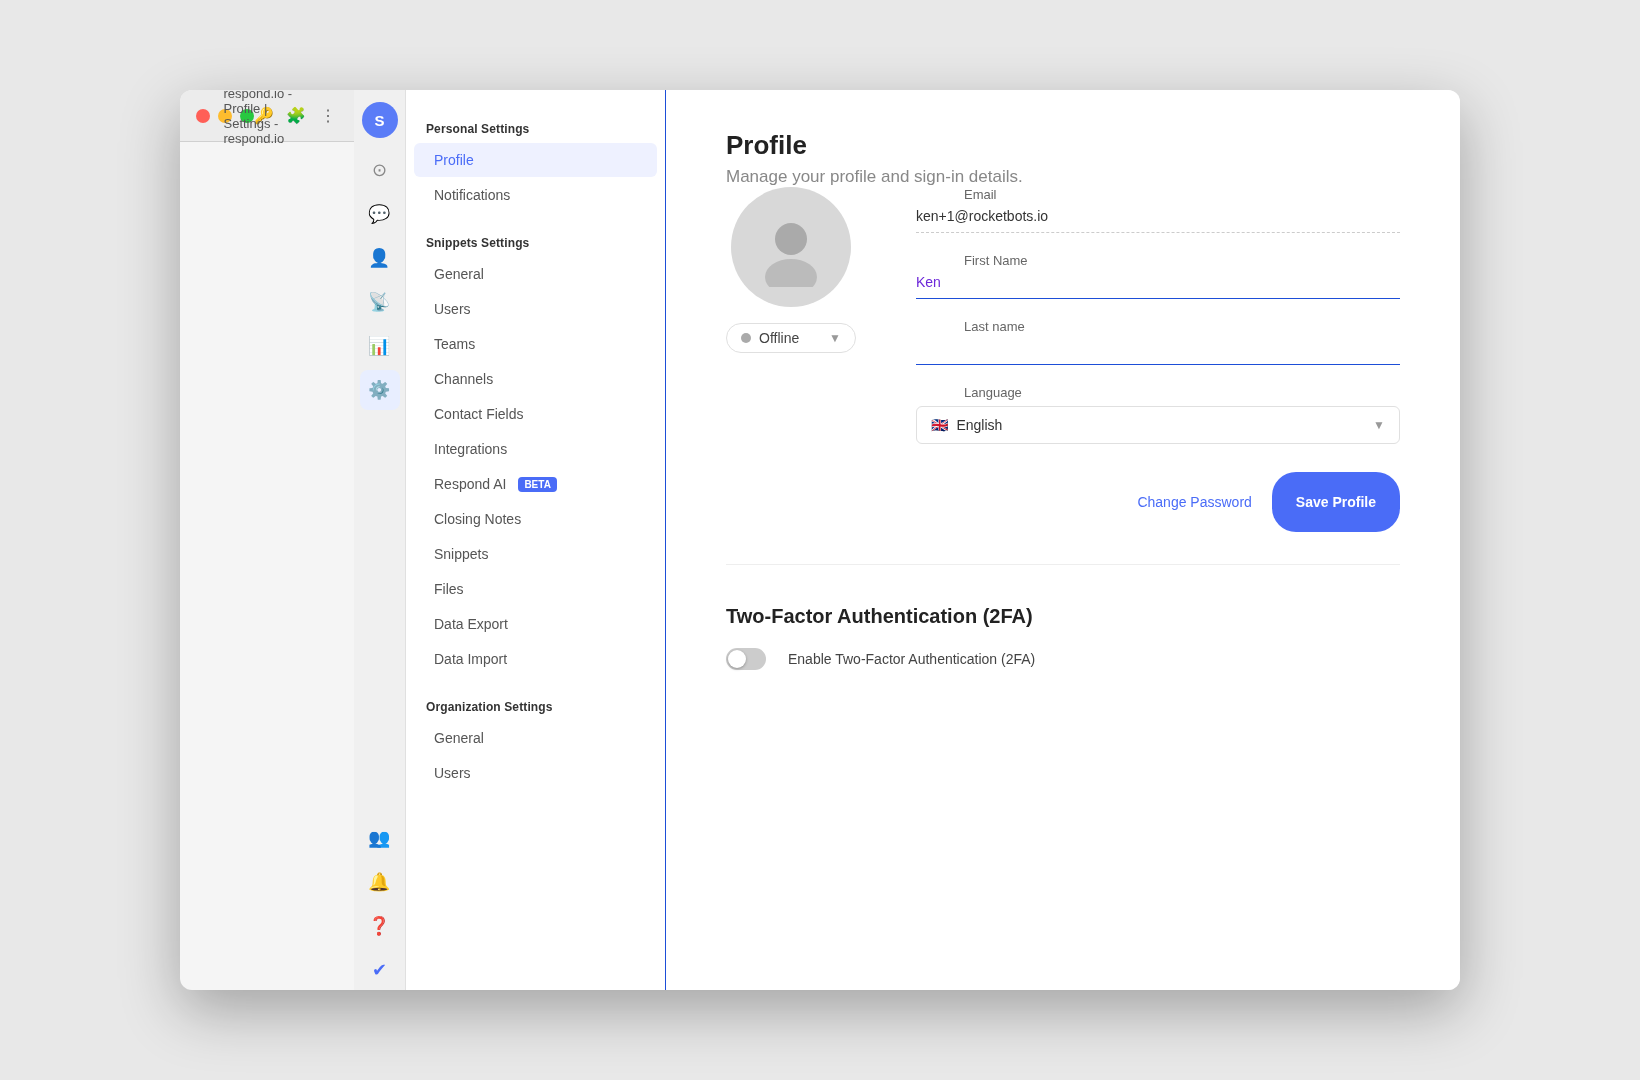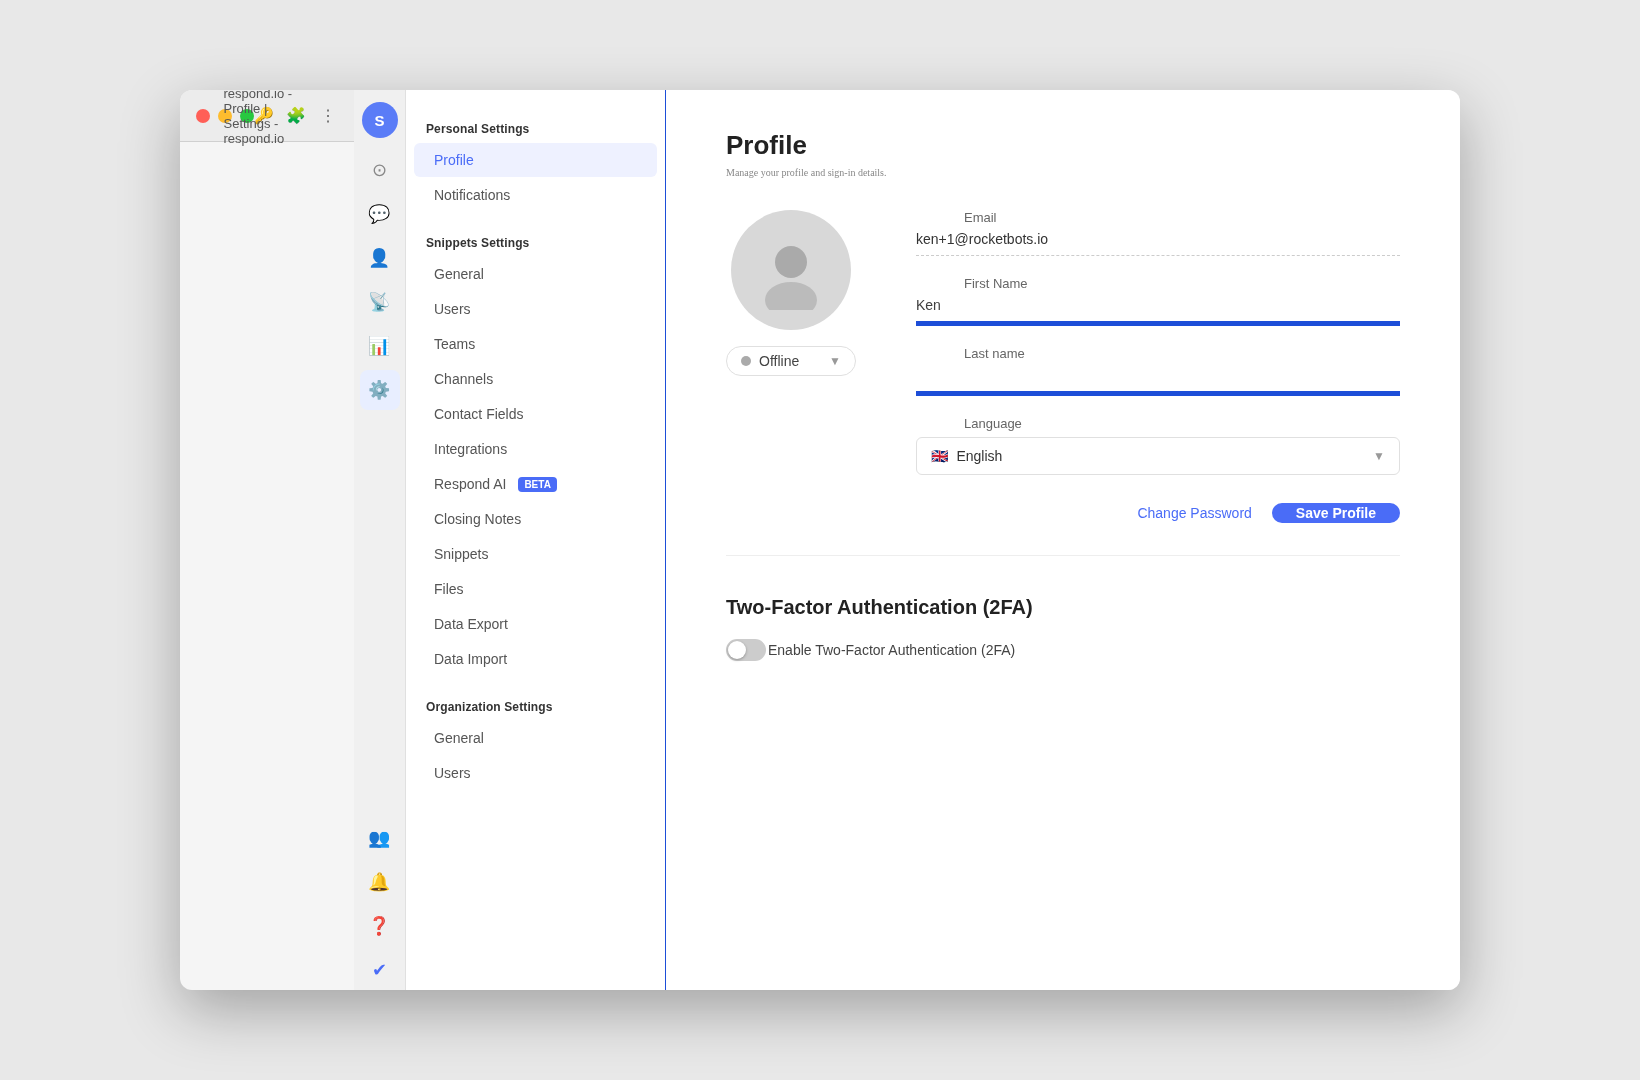--- a/index.html
+++ b/index.html
@@ -146,24 +146,22 @@
       background: white;
       padding: 40px 60px;
     }
     .page-title {
       font-size: 26px;
       font-weight: 700;
       color: #222;
       margin-bottom: 6px;
     }
     .page-subtitle {
-      font-size: 10px;
+      font-size: 17px;
       color: #888;
-      margin-bottom: 32px;
-      font-family: Liberation Serif, serif;
     }
     .profile-section {
       display: flex;
       gap: 60px;
       align-items: flex-start;
       padding-bottom: 32px;
       border-bottom: 1px solid #eee;
       margin-bottom: 32px;
     }
     .avatar-area {
@@ -224,23 +222,23 @@
       margin-left: 48px;
     }
     .form-value {
       font-size: 14px;
       color: #333;
       border-bottom: 1px dashed #ccc;
       padding-bottom: 8px;
     }
     .form-input {
       font-size: 14px;
-      color: #404040;
+      color: #6d28d9;
       border: none;
-      border-bottom: 5px solid #1d4ed8;
+      border-bottom: 1px solid #1d4ed8;
       padding-bottom: 8px;
       outline: none;
       width: 100%;
       background: transparent;
     }
     .language-select {
       display: flex;
       align-items: center;
       justify-content: space-between;
       border: 1px solid #e0e0e0;
@@ -268,38 +266,38 @@
       background: none;
       border: none;
       cursor: pointer;
       font-weight: 500;
     }
     .save-profile-btn {
       background: #4a6cf7;
       color: white;
       border: none;
       border-radius: 24px;
-      padding: 2px 24px;
+      padding: 22px 24px;
       font-size: 14px;
       font-weight: 600;
       cursor: pointer;
     }
     .tfa-section {
       padding-top: 8px;
     }
     .tfa-title {
       font-size: 20px;
       font-weight: 700;
       color: #222;
       margin-bottom: 20px;
     }
     .tfa-row {
       display: flex;
       align-items: center;
-      gap: 2px;
+      gap: 22px;
     }
     .toggle {
       width: 40px;
       height: 22px;
       background: #ccc;
       border-radius: 11px;
       position: relative;
       cursor: pointer;
       flex-shrink: 0;
     }

